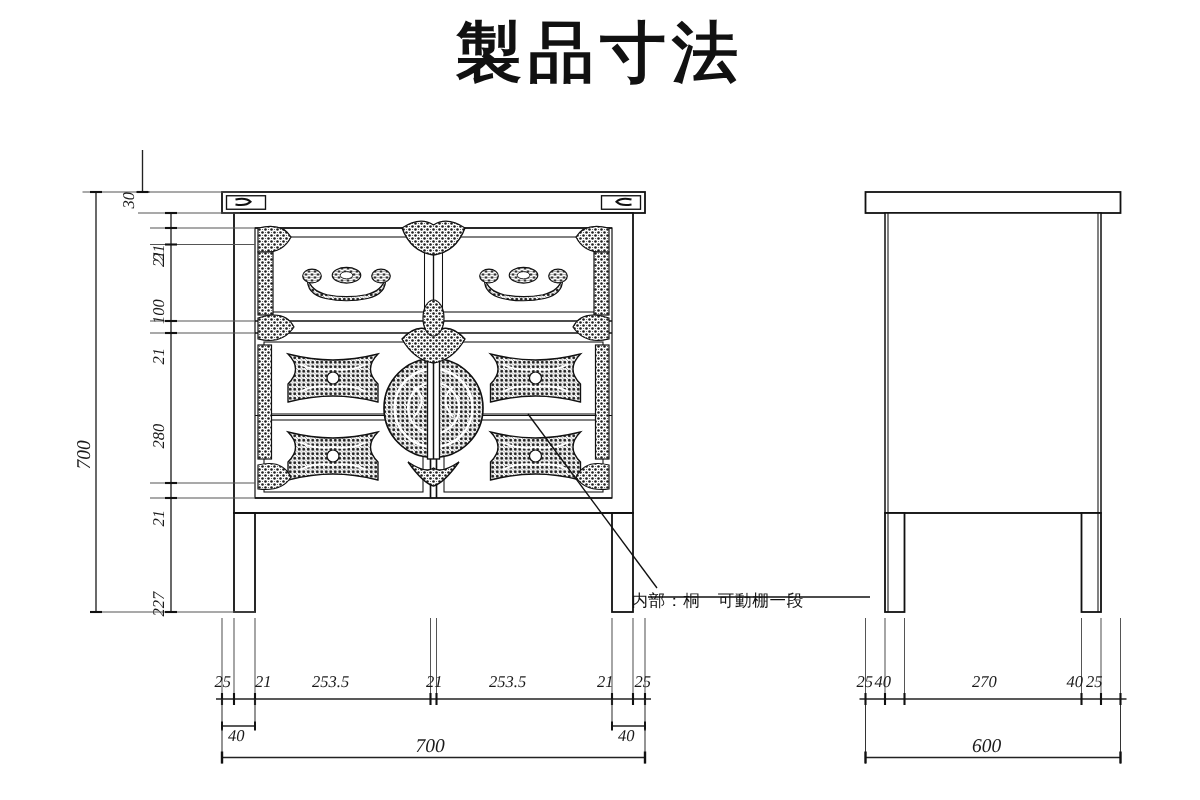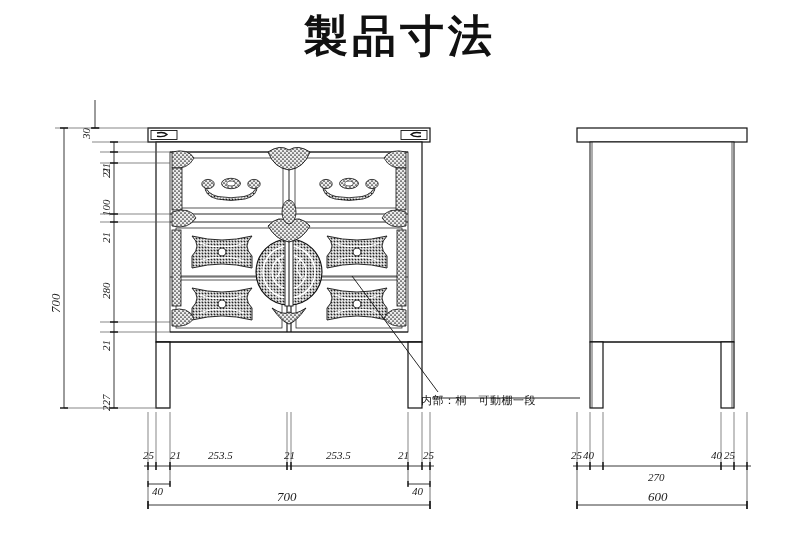--- a/index.html
+++ b/index.html
@@ -339,21 +339,21 @@
   <div class="dimtxt" style="left:398px;top:450px;">21</div>
   <div class="dimtxt" style="left:423px;top:450px;">25</div>
 
   <div class="dimtxt" style="left:152px;top:486px;">40</div>
   <div class="dimtxt" style="left:412px;top:486px;">40</div>
 
   <div class="dimtxt big" style="left:277px;top:490px;">700</div>
 
   <div class="dimtxt" style="left:571px;top:450px;">25</div>
   <div class="dimtxt" style="left:583px;top:450px;">40</div>
-  <div class="dimtxt" style="left:648px;top:472px;">270</div>
+  <div class="dimtxt" style="left:648px;top:450px;">270</div>
   <div class="dimtxt" style="left:711px;top:450px;">40</div>
   <div class="dimtxt" style="left:724px;top:450px;">25</div>
 
   <div class="dimtxt big" style="left:648px;top:490px;">600</div>
 
   <div class="note" style="left:421px;top:393px;">内部：桐　可動棚一段</div>
 
 </div>
 
 </body></html>

